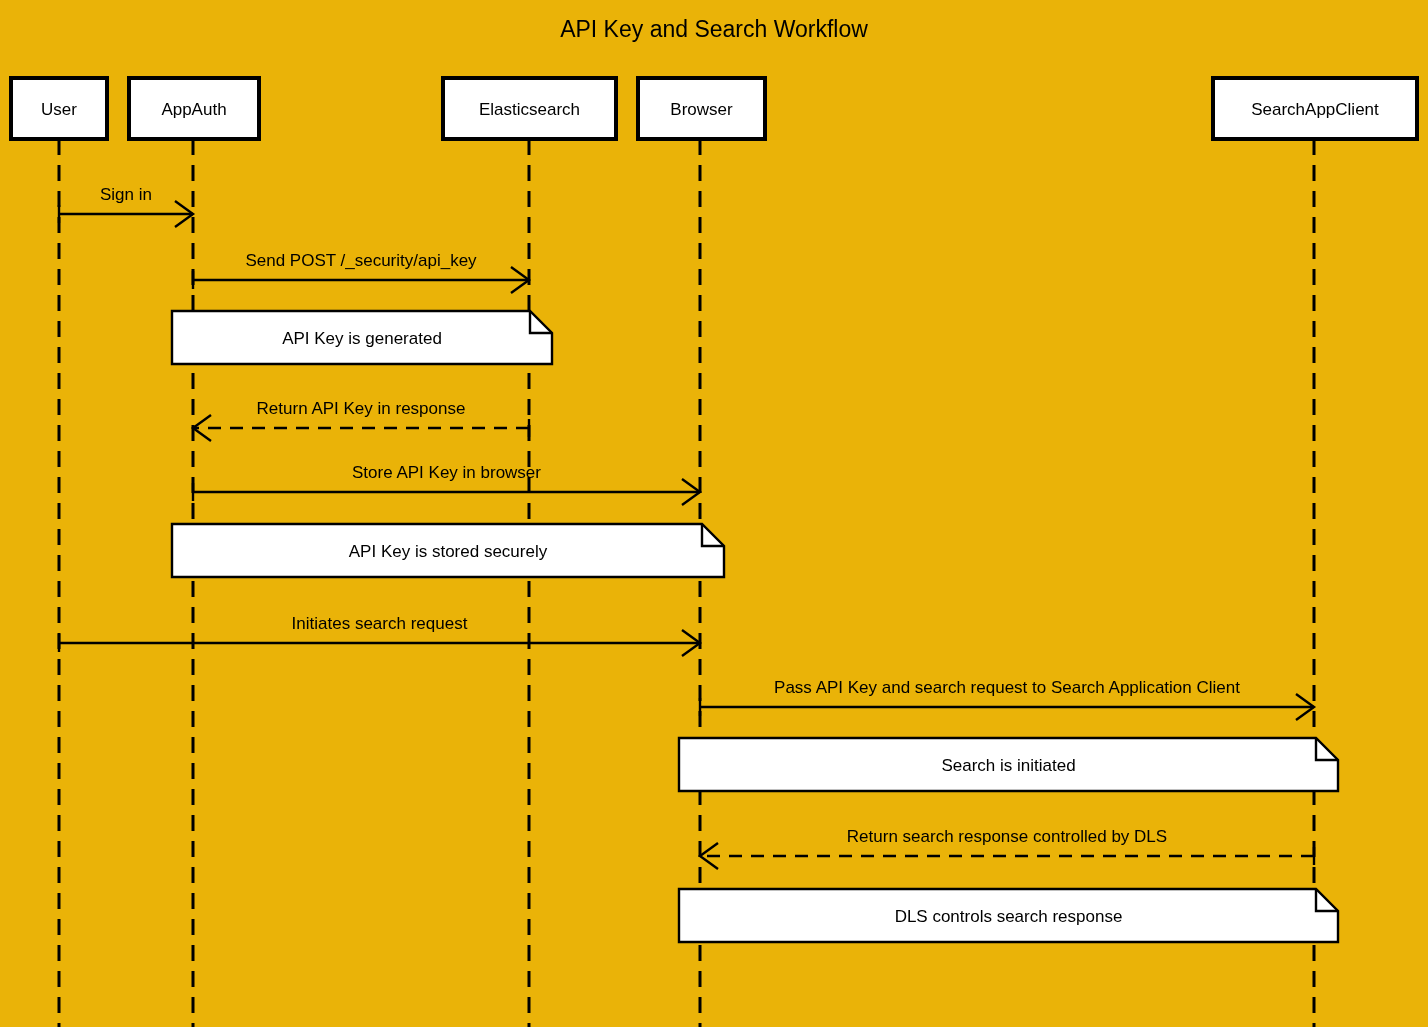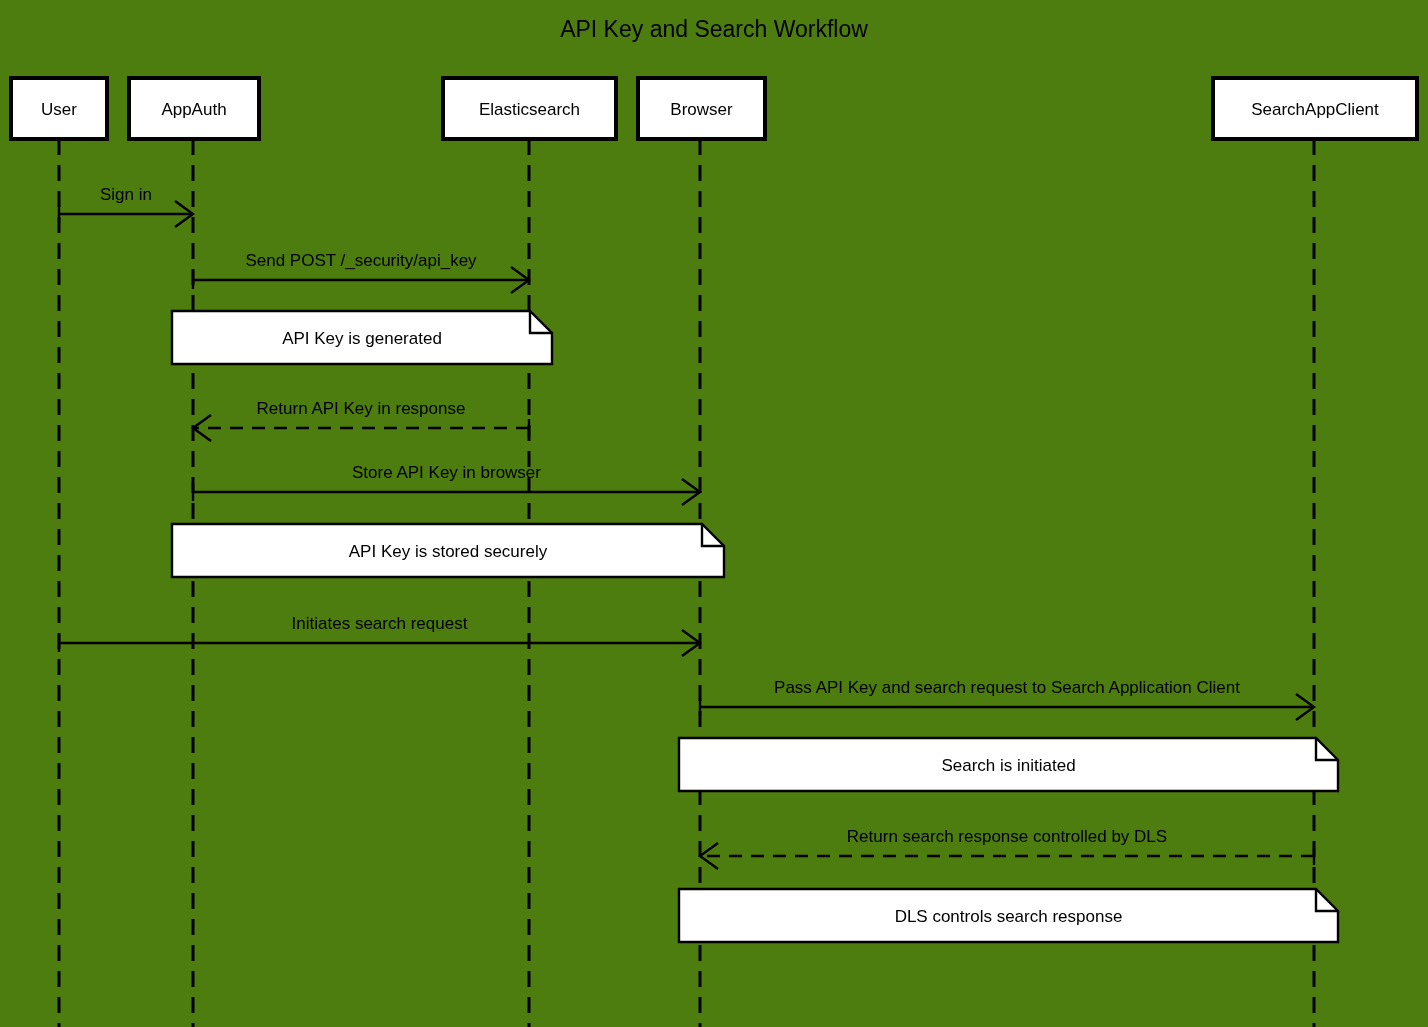--- a/index.html
+++ b/index.html
@@ -8,21 +8,21 @@
     background: #ffffff;
   }
   body {
     font-family: "Liberation Sans", sans-serif;
     color: #000000;
   }
   #canvas {
     position: relative;
     width: 1428px;
     height: 1027px;
-    background: #4d7c0f;
+    background: #eab308;
     overflow: hidden;
   }
   #diagram-svg {
     position: absolute;
     left: 0;
     top: 0;
     width: 1428px;
     height: 1027px;
   }
   .diagram-title {

